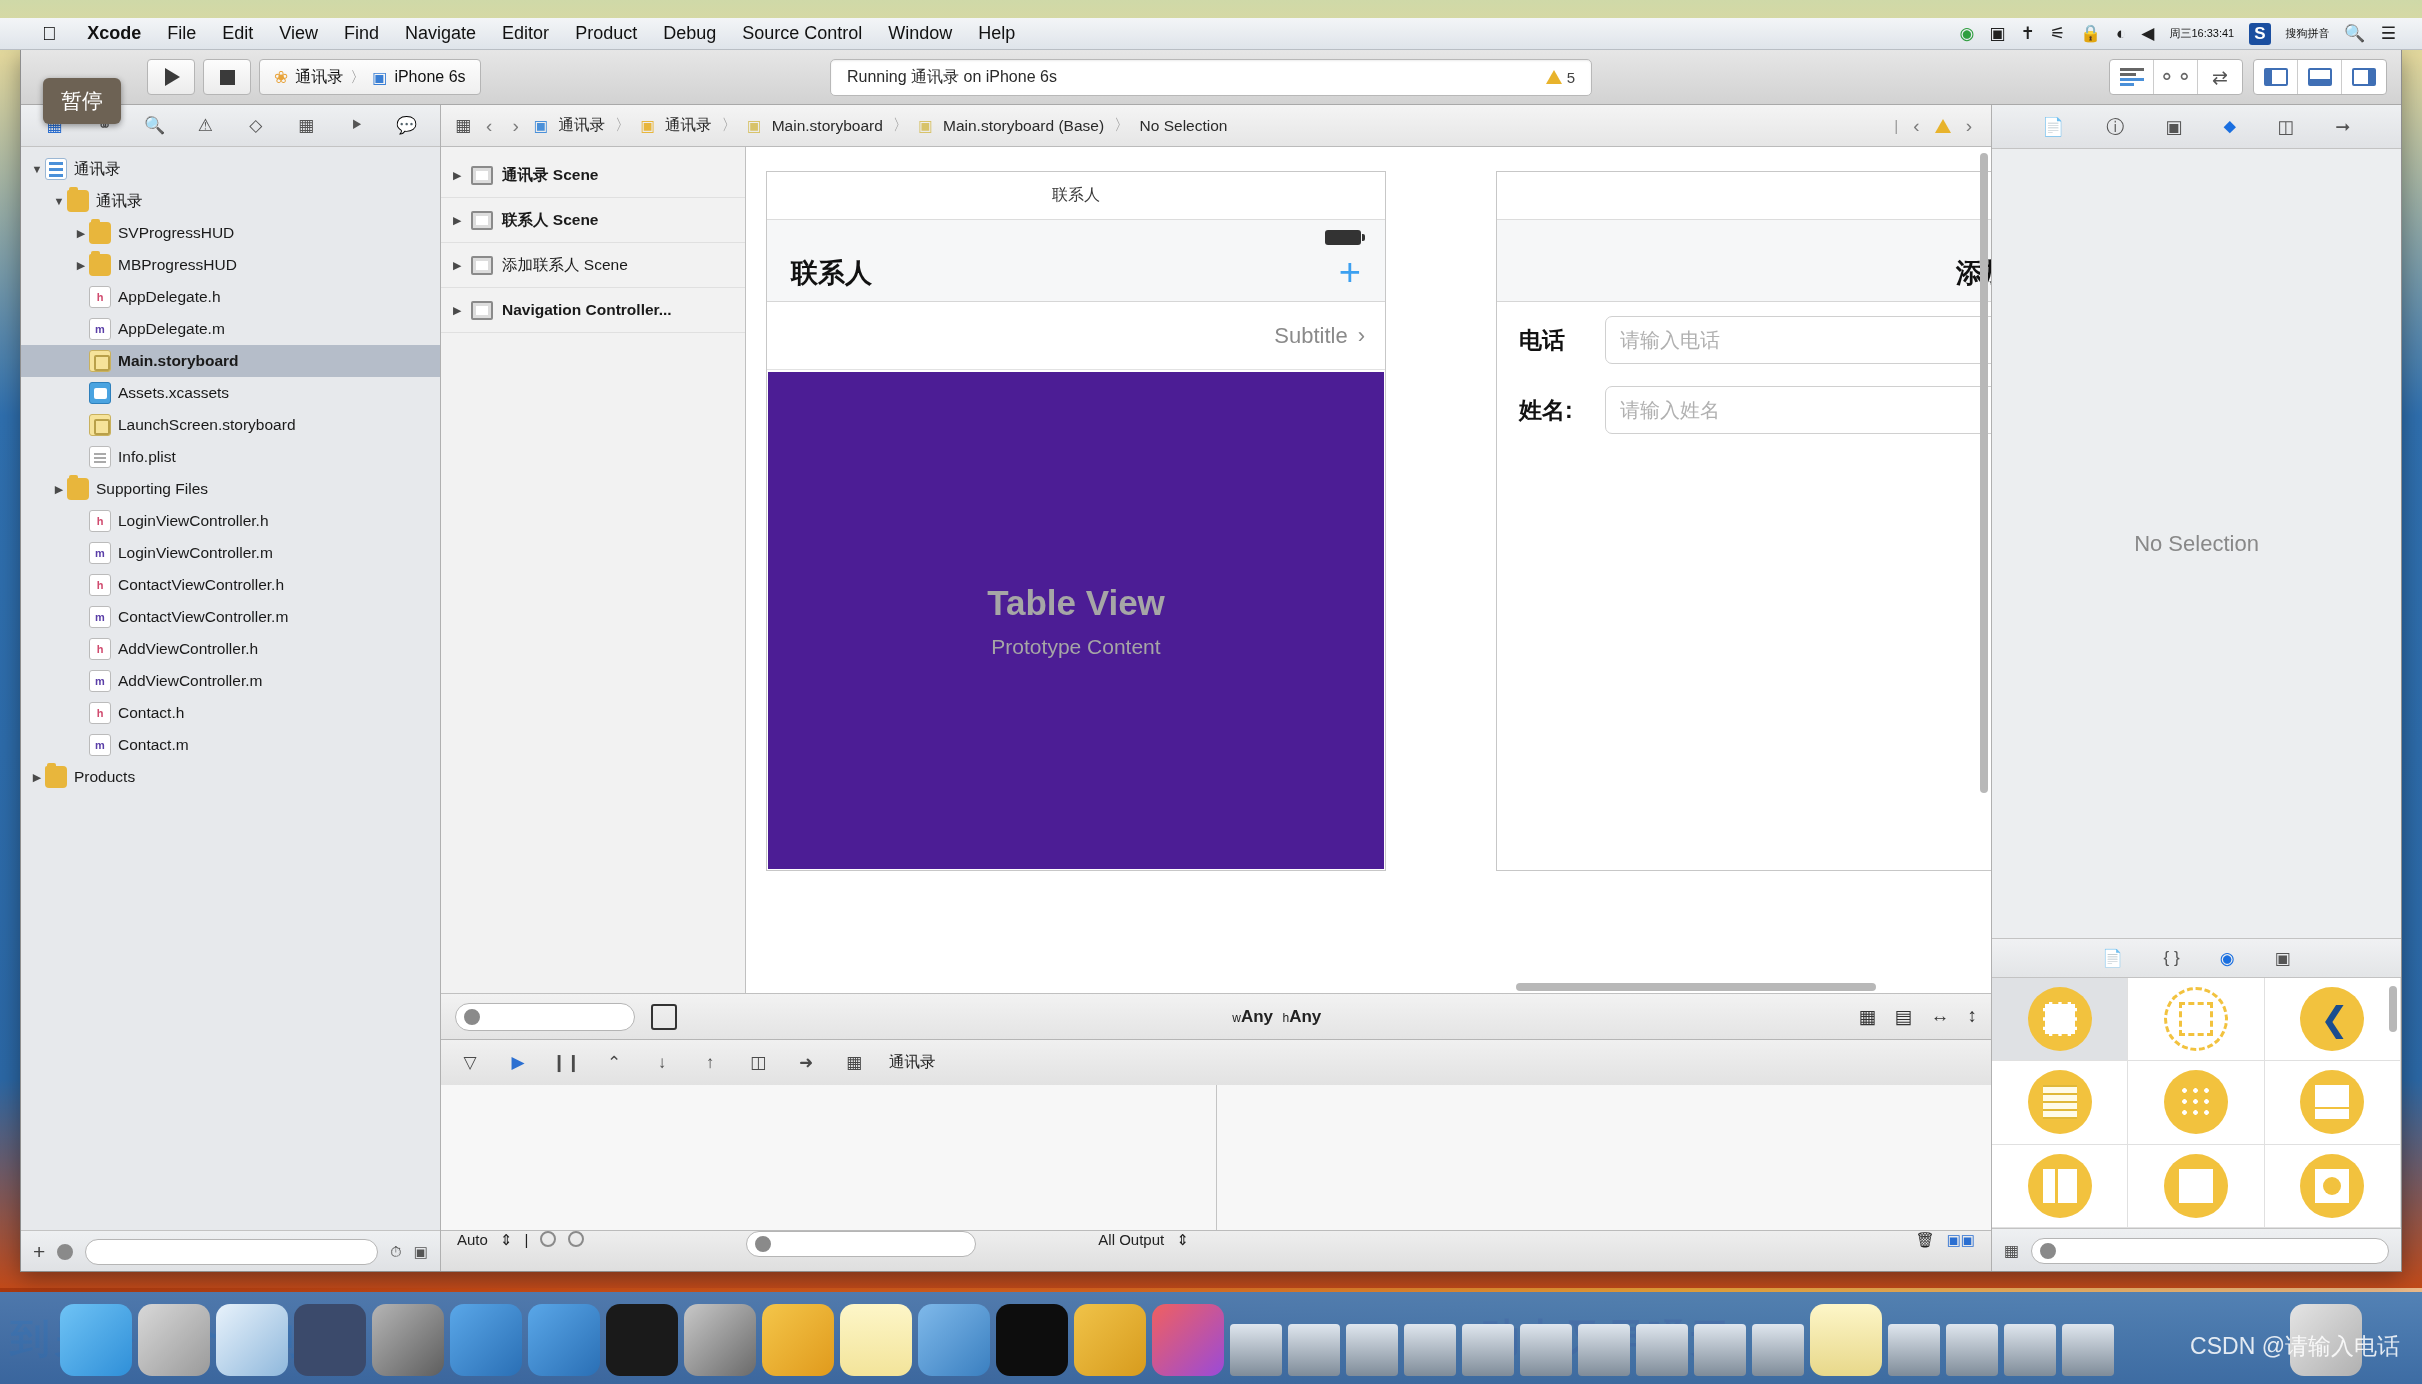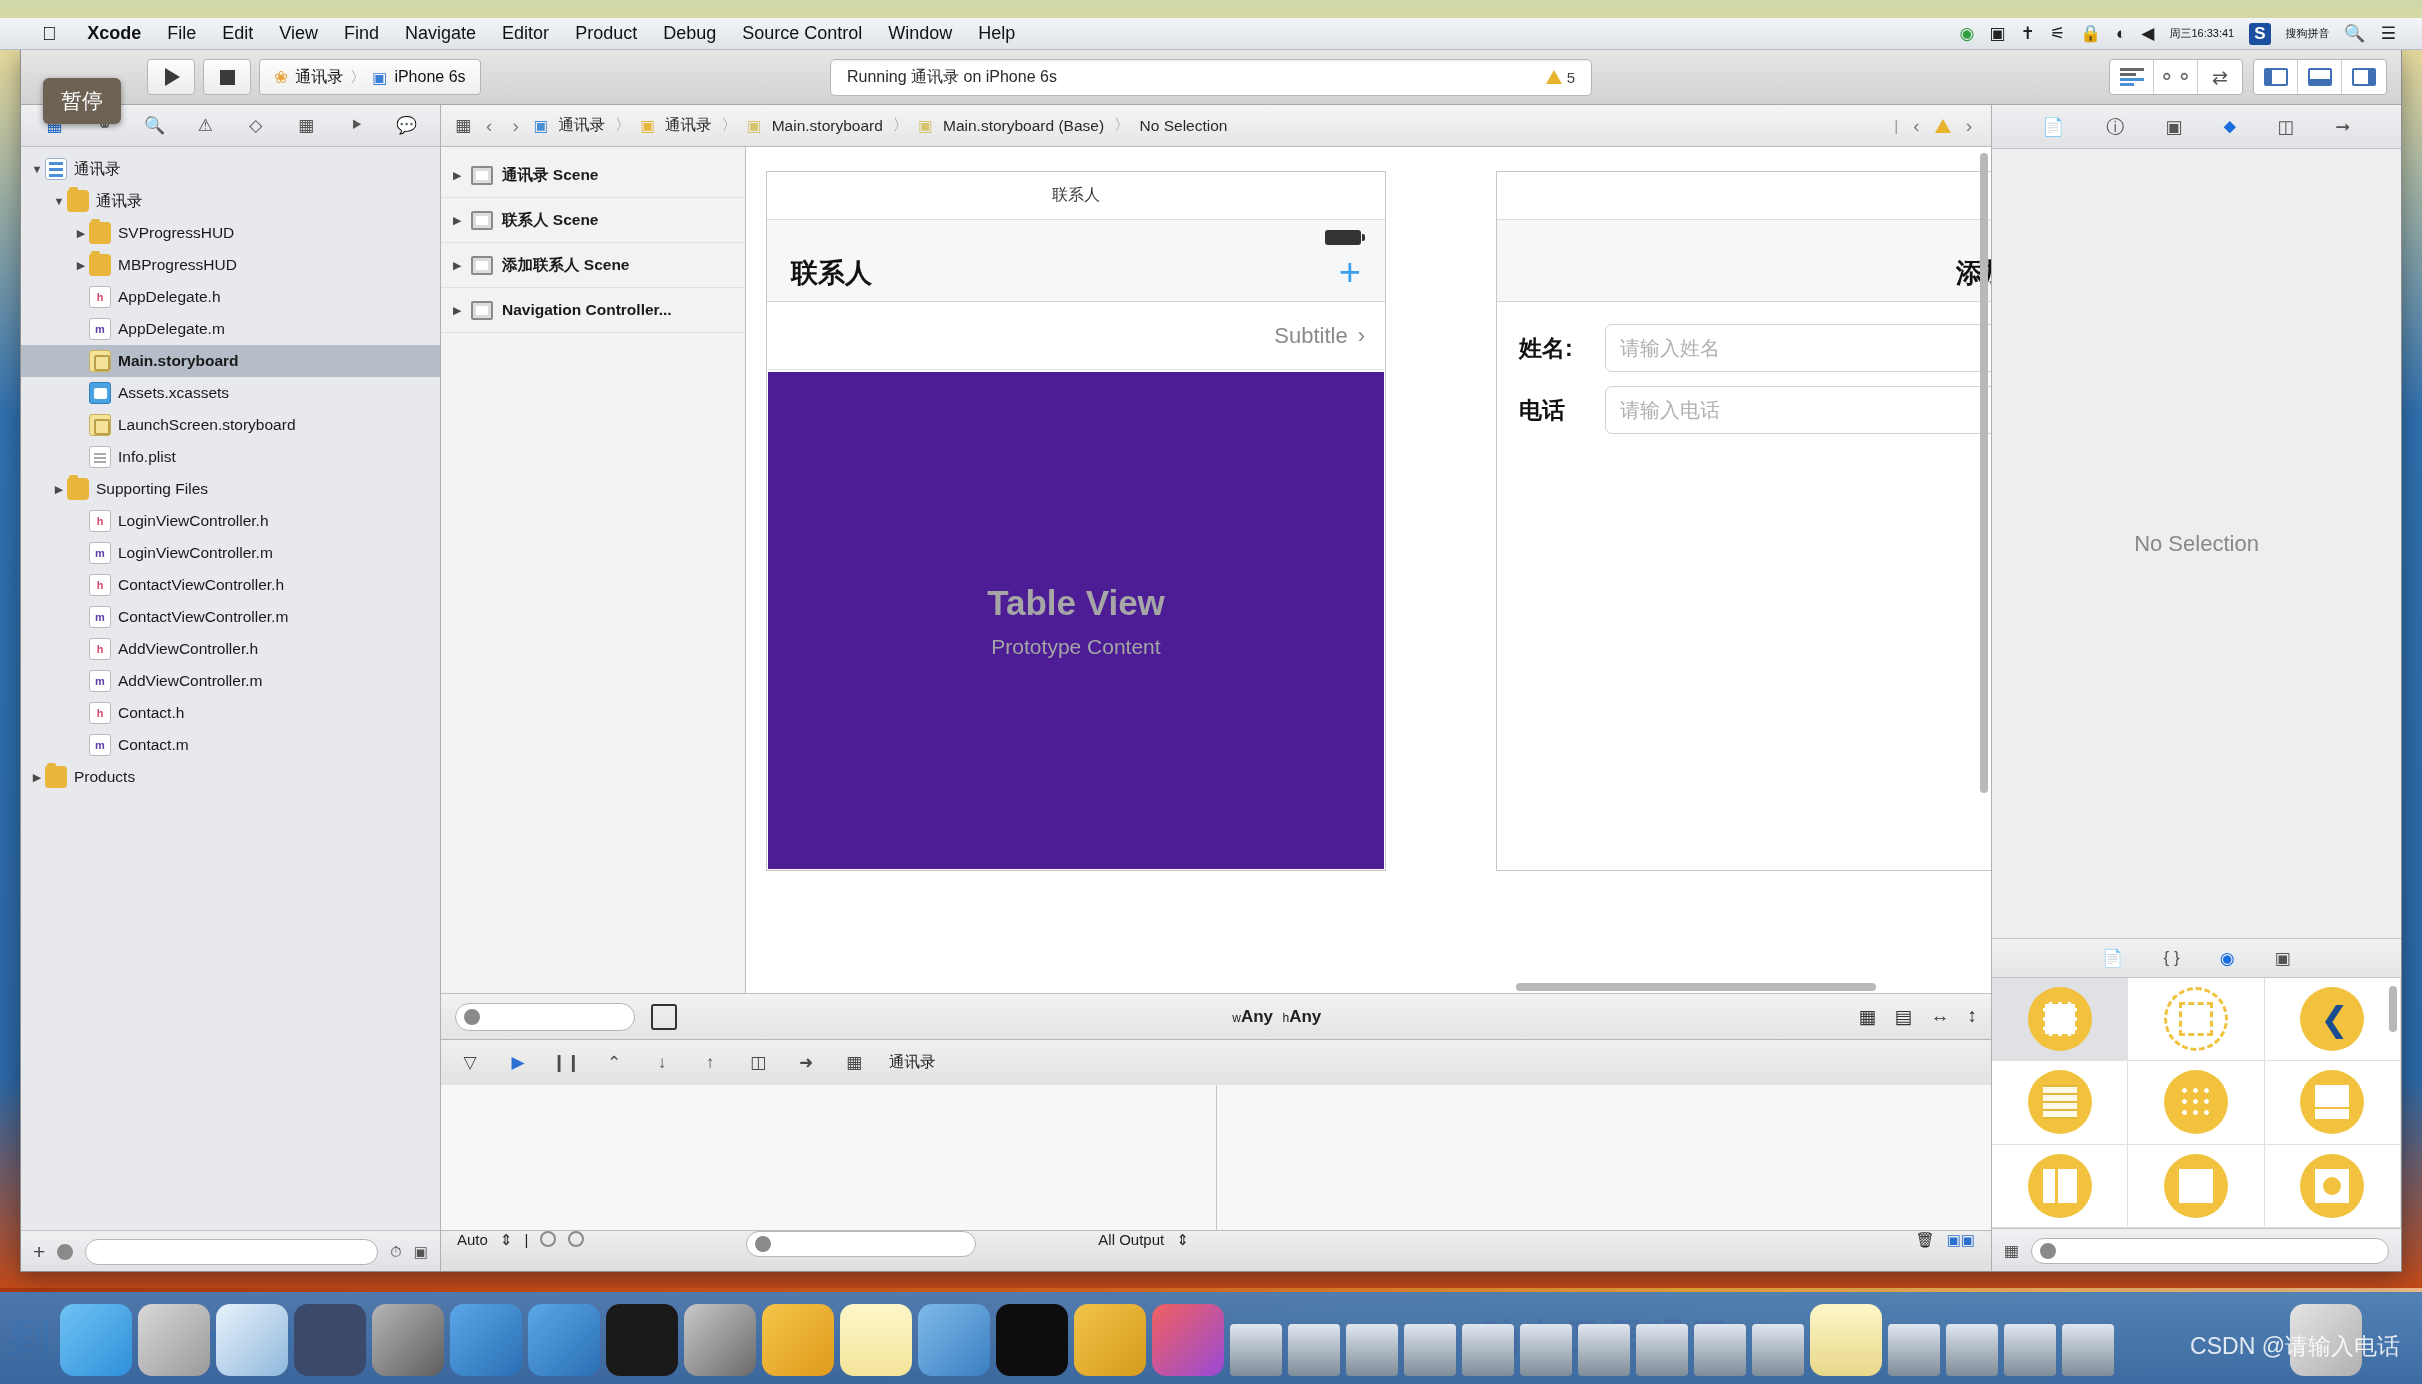--- a/index.html
+++ b/index.html
@@ -449,21 +449,21 @@
               <span style="font-weight: bold;">通讯录 Scene</span>
             </div>
             <div class="srow">
               <span class="dis2">▶</span>
               <span class="sceneicon"></span>
               <span style="font-weight: bold;">联系人 Scene</span>
             </div>
             <div class="srow">
               <span class="dis2">▶</span>
               <span class="sceneicon"></span>
-              <span style="font-weight: bold;">添加联系人 Scene</span>
+              <span style="font-weight: normal;">添加联系人 Scene</span>
             </div>
             <div class="srow">
               <span class="dis2">▶</span>
               <span class="sceneicon"></span>
               <span style="font-weight: bold;">Navigation Controller...</span>
             </div>
           </div>
 
         <div id="canvas">
 
@@ -486,27 +486,27 @@
             </div>
           </div>
 
           <div class="device" style="left:750px; top:24px; width:620px; height:700px;">
             <div class="dev-status">
               
             </div>
             <div class="dev-nav" style="justify-content:flex-end">
               <span class="dev-title">添加联系人</span>
             </div>
+            <div class="frow" style="margin-top:14px">
+              <span class="flabel">电话</span>
+              <span class="finput">请输入电话</span>
+            </div>
             <div class="frow">
               <span class="flabel">姓名:</span>
               <span class="finput">请输入姓名</span>
-            </div>
-            <div class="frow" style="margin-top:14px">
-              <span class="flabel">电话</span>
-              <span class="finput">请输入电话</span>
             </div>
             <div class="addbtn">添加</div>
           </div>
 
           <div class="vscroll"></div>
           <div class="hscroll"></div>
         </div>
       </div>
 
       <div id="canvasbar">

